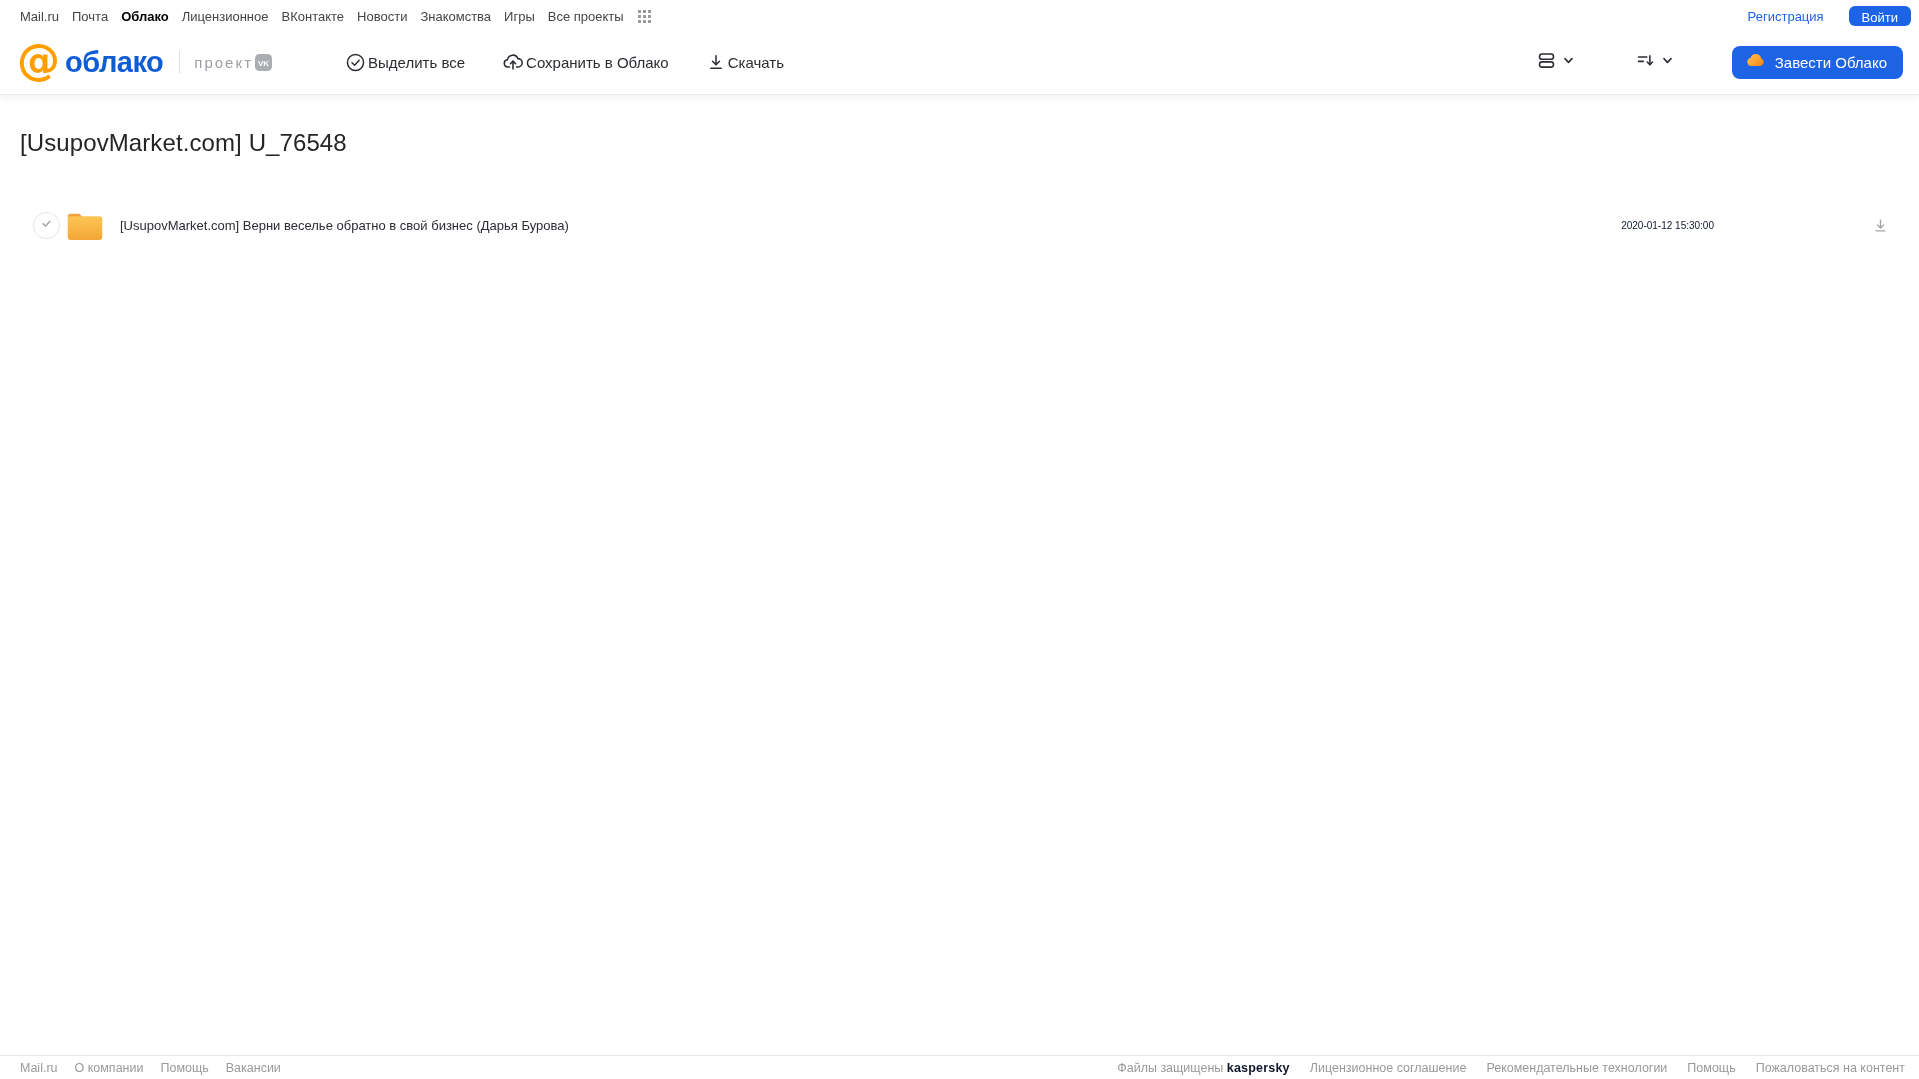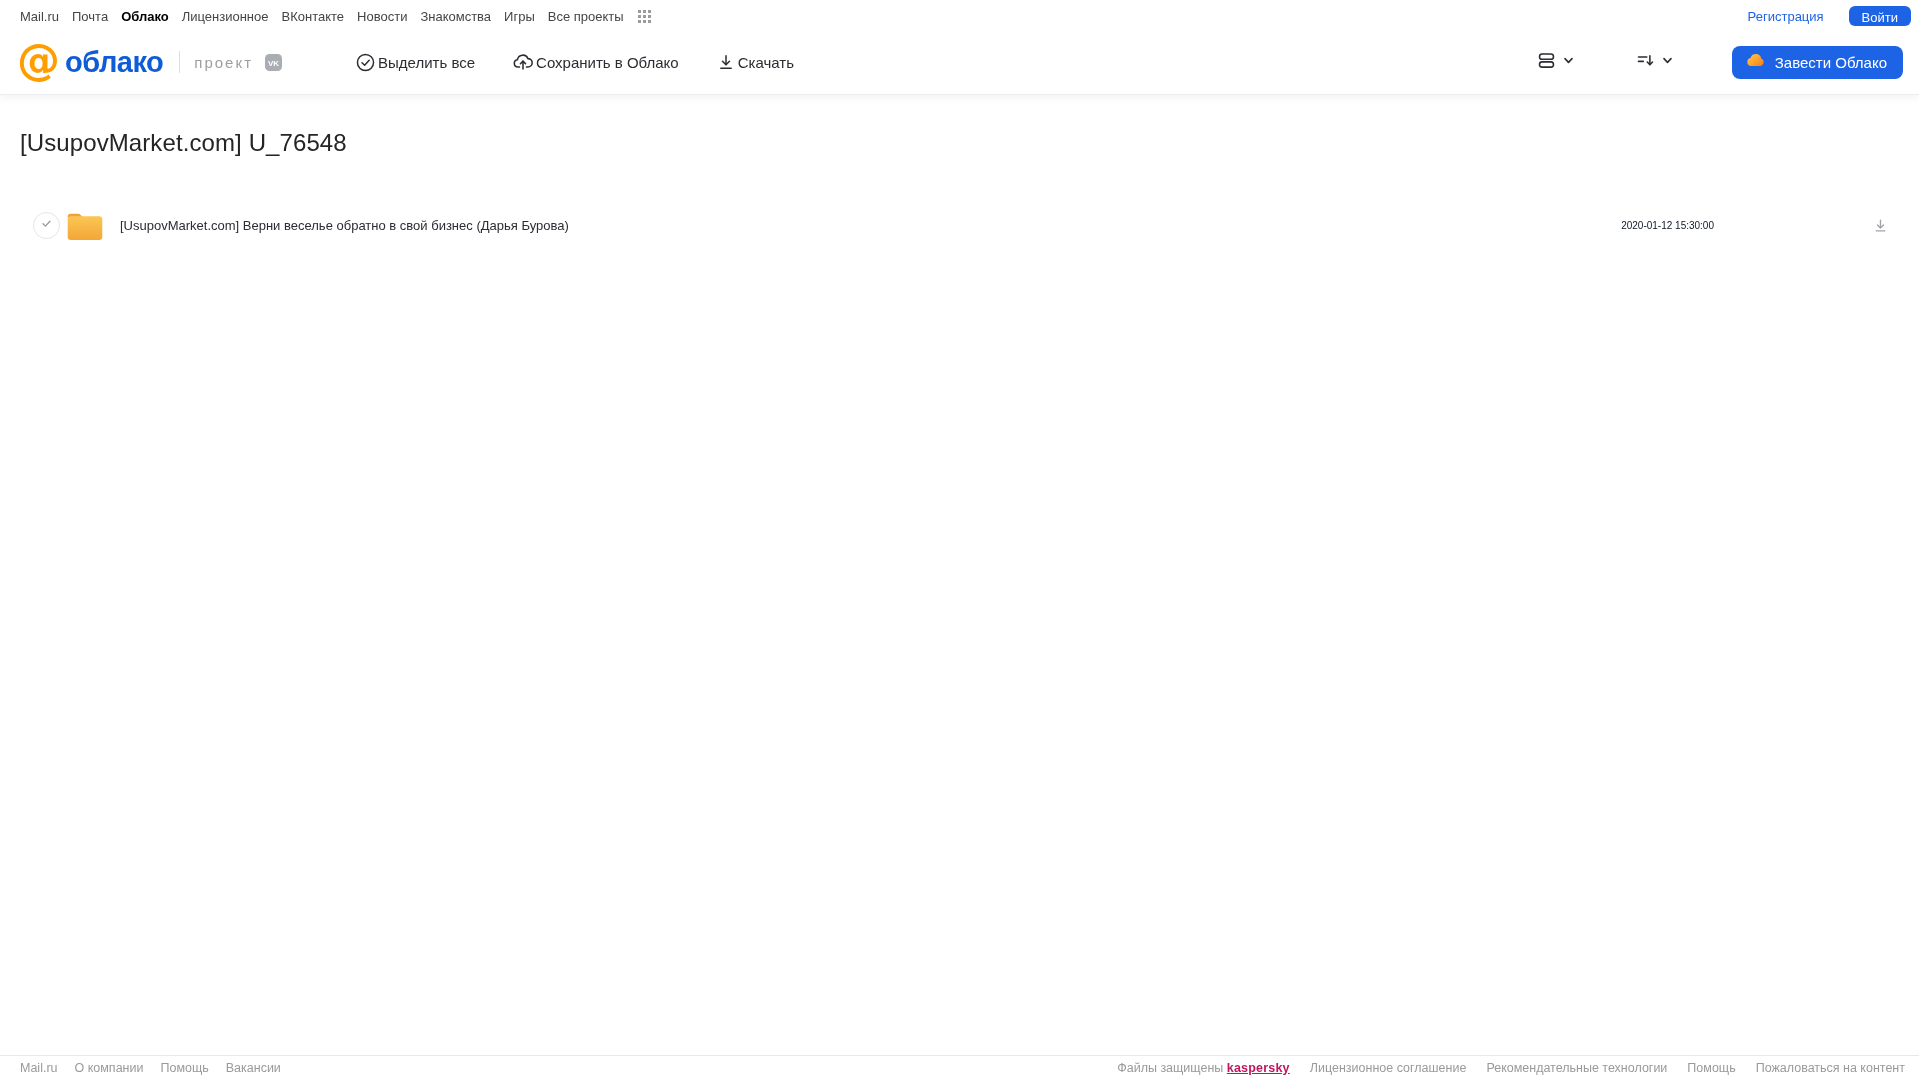--- a/index.html
+++ b/index.html
@@ -26,21 +26,21 @@
   .toolbar { height:65px; flex:0 0 auto; display:flex; align-items:center;
     padding:0 16px 0 17px; border-bottom:1px solid #ececee;
     box-shadow:0 4px 7px rgba(0,0,0,0.045); position:relative; z-index:2; }
   .logo { display:flex; align-items:center; cursor:pointer; }
   .at-glyph { color:#ff9e00; font-size:43px; font-weight:bold; line-height:38px;
     margin-top:-4px; font-family:"DejaVu Sans",sans-serif; }
   .logo-word { color:#0f5cd7; font-size:29px; font-weight:bold;
     letter-spacing:-0.5px; margin-left:5px; }
   .logo-sep { width:1px; height:22px; background:#dcdde0; margin:0 14px 0 16px; }
   .logo-project { color:#9b9ea3; font-size:15px; letter-spacing:2px; }
-  .vk-badge { margin-left:12px; display:inline-flex; }
+  .vk-badge { margin-left:2px; display:inline-flex; }
 
   .actions { display:flex; align-items:center; margin-left:73px; gap:37px; }
   .action-btn { display:flex; align-items:center; gap:2px; background:none;
     border:none; cursor:pointer; font-size:15px; color:#2b2d33;
     font-family:"Liberation Sans","DejaVu Sans",sans-serif; }
   .action-btn svg { display:block; }
 
   .toolbar-right { margin-left:auto; display:flex; align-items:center;gap:32px; }
   .icon-group { display:flex; align-items:center; gap:5px; cursor:pointer;
     padding:4px 2px; }
@@ -65,21 +65,21 @@
     white-space:nowrap; overflow:hidden; text-overflow:ellipsis; }
   .file-date { font-size:10px; color:#0f172a; white-space:nowrap; }
   .file-download { margin-left:158px; display:flex; cursor:pointer; }
 
   
   footer { flex:0 0 auto; height:24px; border-top:1px solid #e7e8ea;
     display:flex; align-items:center; padding:1px 14px 0 20px; font-size:12.5px;
     color:#9a9a9a; background:#fff; }
   .footer-left { display:flex; gap:17px; }
   .footer-right { margin-left:auto; display:flex; gap:20px; align-items:center; }
-  .kaspersky { font-weight:bold; color:#be185d; letter-spacing:0.2px;text-decoration:underline; }
+  .kaspersky { font-weight:bold; color:#0f172a; letter-spacing:0.2px; }
 </style>
 </head>
 <body>
 
 <header class="topbar">
   <nav class="topbar-links">
     <a>Mail.ru</a>
     <a>Почта</a>
     <a class="active">Облако</a>
     <a>Лицензионное</a>

